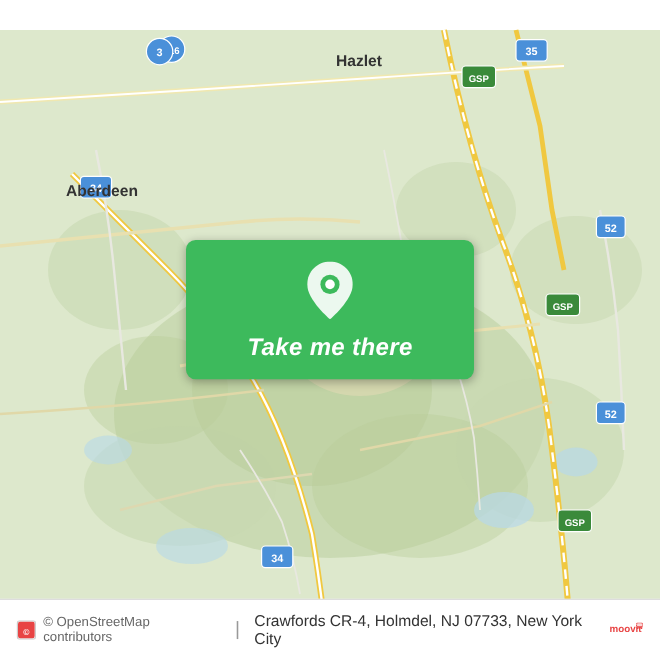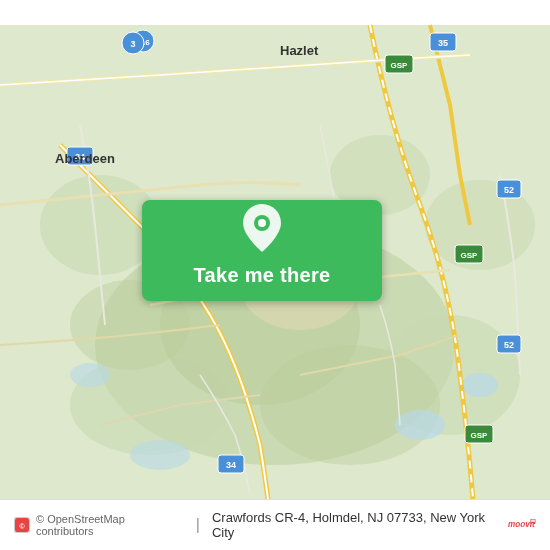--- a/index.html
+++ b/index.html
@@ -61,43 +61,43 @@
     #address-text {
       font-size: 13px;
       color: #333;
       font-weight: 400;
     }
 
     #moovit-logo {
       display: flex;
       align-items: center;
       gap: 4px;
-      font-style: italic;
     }
 
     #moovit-icon {
       width: 28px;
       height: 28px;
     }
 
     
     #cta-button {
       position: absolute;
       top: 200px;
-      left: 142px;
+      left: 155px;
       width: 240px;
       background: #3dba5c;
       border-radius: 8px;
       display: flex;
       flex-direction: column;
       align-items: center;
-      padding: 4px 20px 14px;
+      padding: 18px 20px 14px;
       cursor: pointer;
       z-index: 10;
       box-shadow: 0 2px 8px rgba(0,0,0,0.3);
+      font-style: italic;
     }
 
     #pin-icon {
       margin-bottom: 8px;
     }
 
     #cta-label {
       color: white;
       font-size: 20px;
       font-weight: 600;

